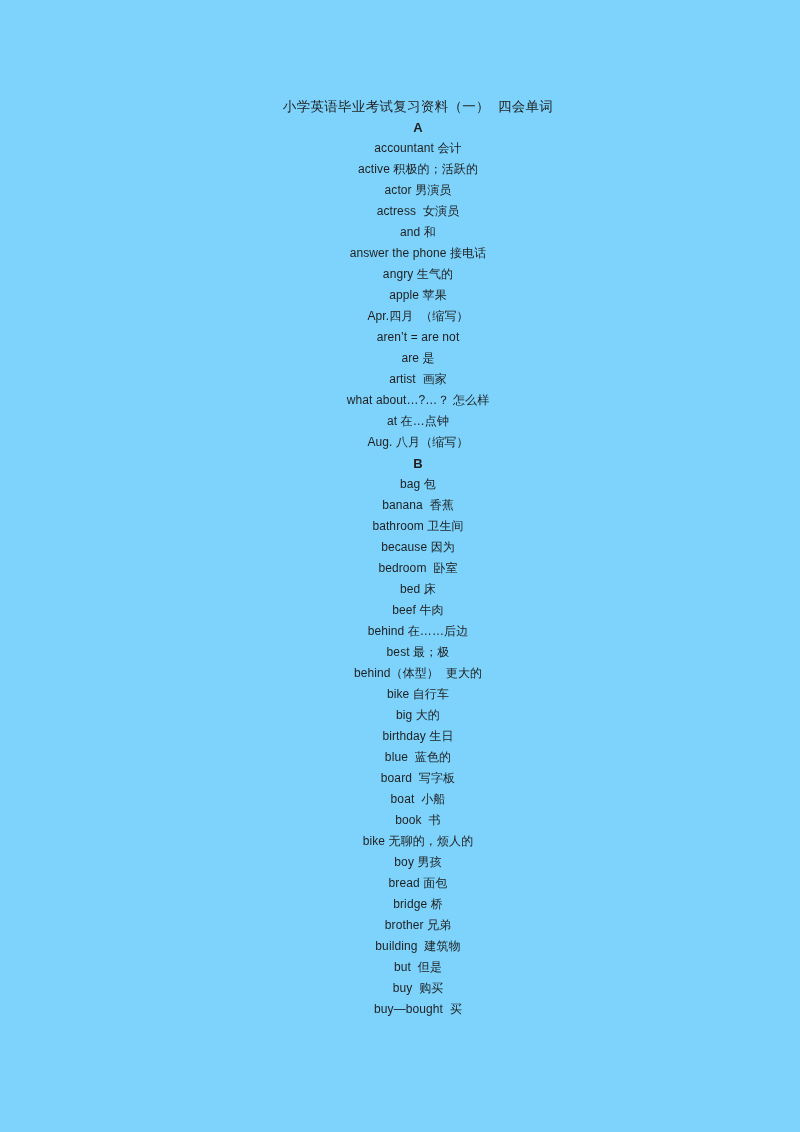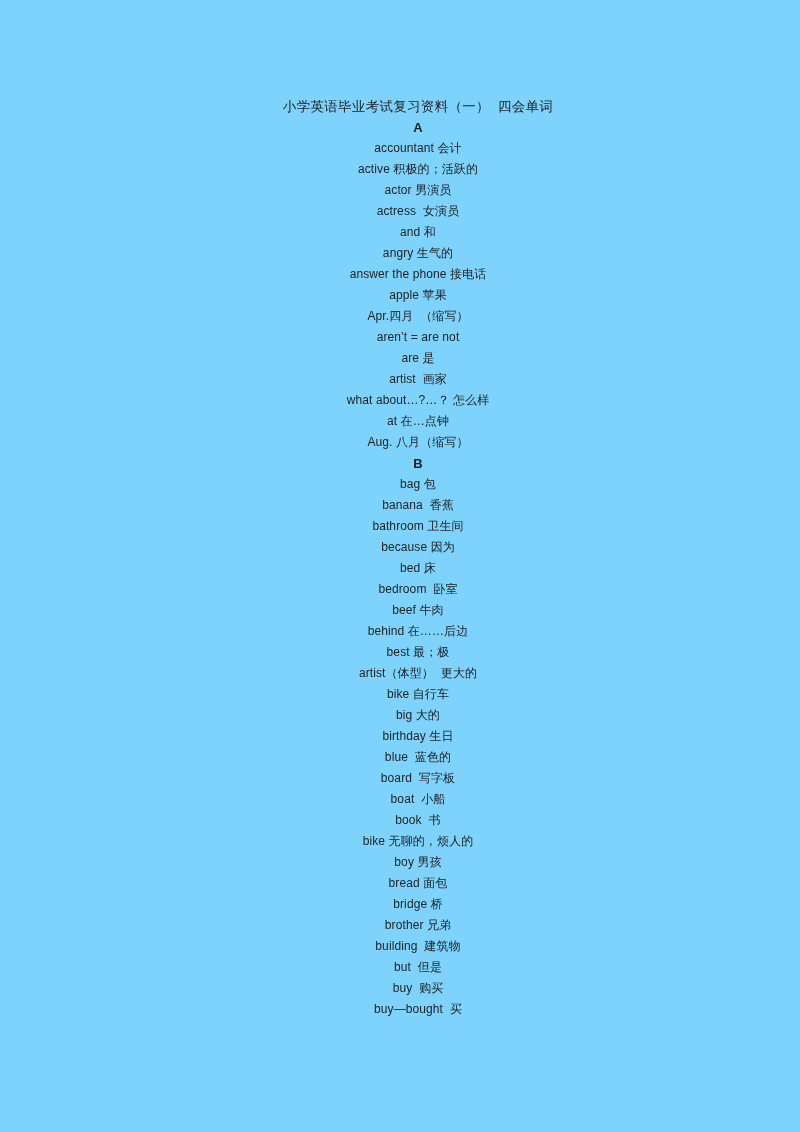--- a/index.html
+++ b/index.html
@@ -51,41 +51,41 @@
 
 <div class="page">
   <div class="doc-body">
       <div class="line title">小学英语毕业考试复习资料（一）  四会单词</div>
       <div class="line section-letter">A</div>
       <div class="line">accountant 会计</div>
       <div class="line">active 积极的；活跃的</div>
       <div class="line">actor 男演员</div>
       <div class="line">actress  女演员</div>
       <div class="line">and 和</div>
+      <div class="line">answer the phone 接电话</div>
       <div class="line">angry 生气的</div>
-      <div class="line">answer the phone 接电话</div>
       <div class="line">apple 苹果</div>
       <div class="line">Apr.四月  （缩写）</div>
       <div class="line">aren’t = are not</div>
       <div class="line">are 是</div>
       <div class="line">artist  画家</div>
       <div class="line">what about…?…？ 怎么样</div>
       <div class="line">at 在…点钟</div>
       <div class="line">Aug. 八月（缩写）</div>
       <div class="line section-letter">B</div>
       <div class="line">bag 包</div>
       <div class="line">banana  香蕉</div>
       <div class="line">bathroom 卫生间</div>
       <div class="line">because 因为</div>
+      <div class="line">bedroom  卧室</div>
       <div class="line">bed 床</div>
-      <div class="line">bedroom  卧室</div>
       <div class="line">beef 牛肉</div>
       <div class="line">behind 在……后边</div>
       <div class="line">best 最；极</div>
-      <div class="line">artist（体型）  更大的</div>
+      <div class="line">behind（体型）  更大的</div>
       <div class="line">bike 自行车</div>
       <div class="line">big 大的</div>
       <div class="line">birthday 生日</div>
       <div class="line">blue  蓝色的</div>
       <div class="line">board  写字板</div>
       <div class="line">boat  小船</div>
       <div class="line">book  书</div>
       <div class="line">bike 无聊的，烦人的</div>
       <div class="line">boy 男孩</div>
       <div class="line">bread 面包</div>

